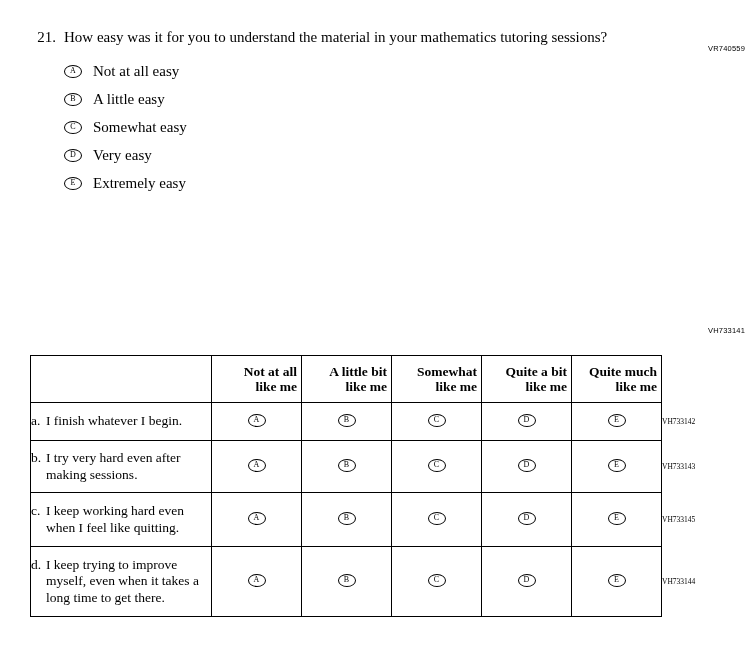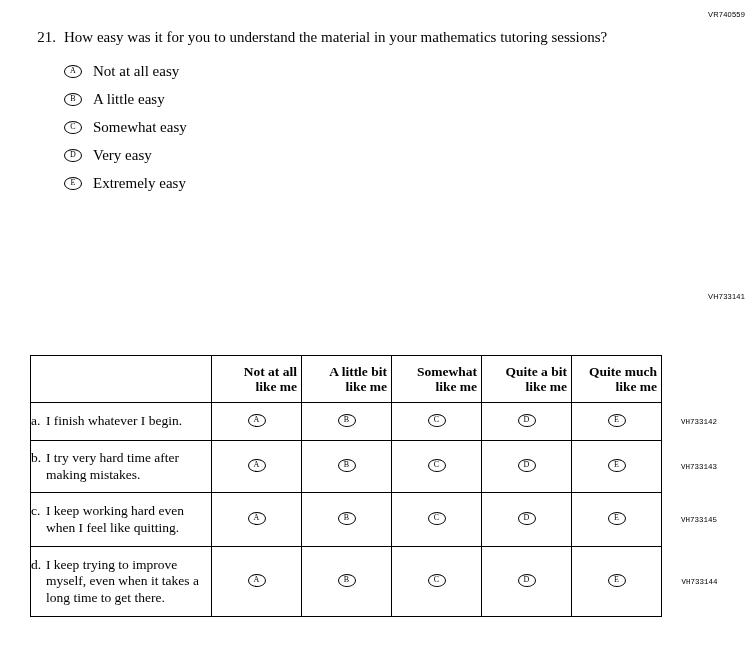--- a/index.html
+++ b/index.html
@@ -20,20 +20,21 @@
     width: 753px;
     height: 662px;
   }
   .code-right {
     position: absolute;
     right: 8px;
     font-family: "Liberation Sans", sans-serif;
     font-size: 7.5px;
     letter-spacing: 0.2px;
     color: #000;
+    margin-top: 34px;
   }
   
   .q21 {
     position: absolute;
     left: 30px;
     top: 28px;
     width: 600px;
   }
   .q-row {
     display: flex;
@@ -133,23 +134,23 @@
   }
   .stem-letter {
     width: 15px;
     flex: 0 0 15px;
   }
   .opt-cell {
     text-align: center;
   }
   .code-cell {
     border: none !important;
-    font-family: Liberation Mono, monospace;
+    font-family: Liberation Serif, serif;
     font-size: 7.5px;
-    text-align: right;
+    text-align: left;
     padding-left: 6px;
     color: #000;
     vertical-align: middle;
   }
   .hdr-blank { border: 1px solid #000; }
   .hdr-code { border: none !important; }
 </style>
 </head>
 <body>
 
@@ -247,21 +248,21 @@
         <td class="opt-cell"><span class="bubble"><span>B</span></span></td>
         <td class="opt-cell"><span class="bubble"><span>C</span></span></td>
         <td class="opt-cell"><span class="bubble"><span>D</span></span></td>
         <td class="opt-cell"><span class="bubble"><span>E</span></span></td>
         <td class="code-cell">VH733142</td>
       </tr>
       <tr style="height:52px;">
         <td class="stem-cell">
           <div class="stem-inner">
             <span class="stem-letter">b.</span>
-            <span>I try very hard time after making mistakes.</span>
+            <span>I try very hard even after making sessions.</span>
           </div>
         </td>
         <td class="opt-cell"><span class="bubble"><span>A</span></span></td>
         <td class="opt-cell"><span class="bubble"><span>B</span></span></td>
         <td class="opt-cell"><span class="bubble"><span>C</span></span></td>
         <td class="opt-cell"><span class="bubble"><span>D</span></span></td>
         <td class="opt-cell"><span class="bubble"><span>E</span></span></td>
         <td class="code-cell">VH733143</td>
       </tr>
       <tr style="height:54px;">

